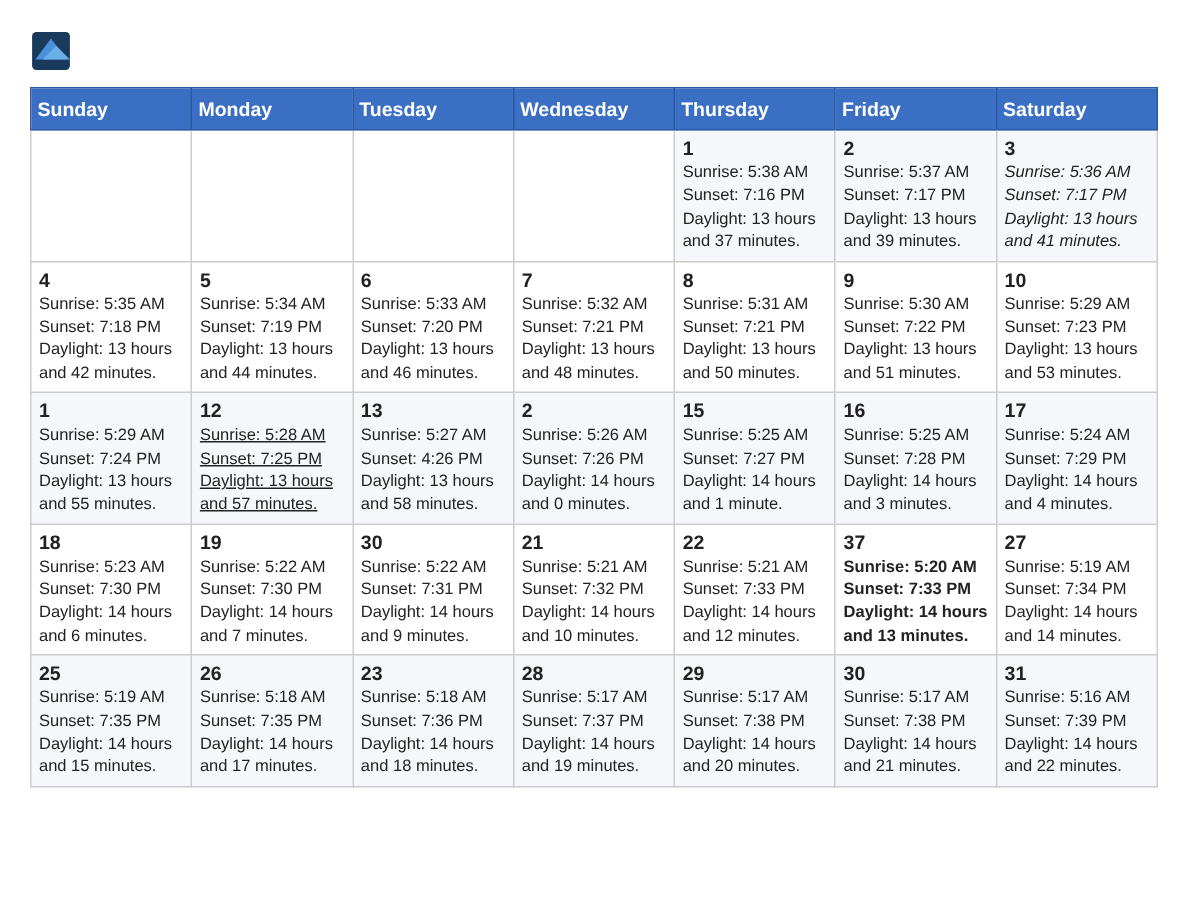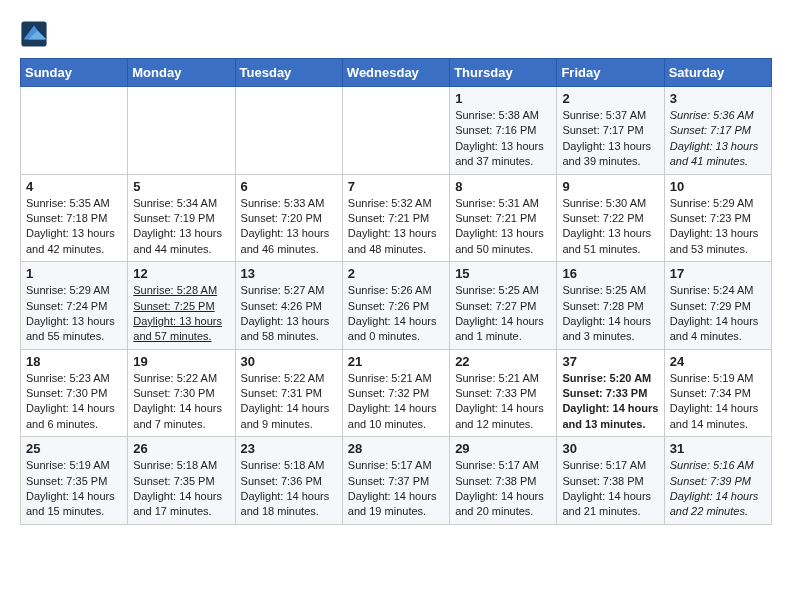--- a/index.html
+++ b/index.html
@@ -286,21 +286,21 @@
 and 12 minutes.</div>
         </td>
         <td>
           <div class="day-num">37</div>
           <div class="day-info" style="white-space: pre-line; font-weight: bold;">Sunrise: 5:20 AM
 Sunset: 7:33 PM
 Daylight: 14 hours
 and 13 minutes.</div>
         </td>
         <td>
-          <div class="day-num">24</div>
+          <div class="day-num">27</div>
           <div class="day-info" style="white-space: pre-line;">Sunrise: 5:19 AM
 Sunset: 7:34 PM
 Daylight: 14 hours
 and 14 minutes.</div>
         </td>
       </tr>
       <tr>
         <td>
           <div class="day-num">25</div>
           <div class="day-info" style="white-space: pre-line;">Sunrise: 5:19 AM
@@ -338,20 +338,20 @@
         </td>
         <td>
           <div class="day-num">30</div>
           <div class="day-info" style="white-space: pre-line;">Sunrise: 5:17 AM
 Sunset: 7:38 PM
 Daylight: 14 hours
 and 21 minutes.</div>
         </td>
         <td>
           <div class="day-num">31</div>
-          <div class="day-info" style="white-space: pre-line; font-style: italic;">Sunrise: 5:16 AM
+          <div class="day-info" style="white-space: pre-line;">Sunrise: 5:16 AM
 Sunset: 7:39 PM
 Daylight: 14 hours
 and 22 minutes.</div>
         </td>
       </tr>
     </tbody>
 </table>
 
 </body></html>

